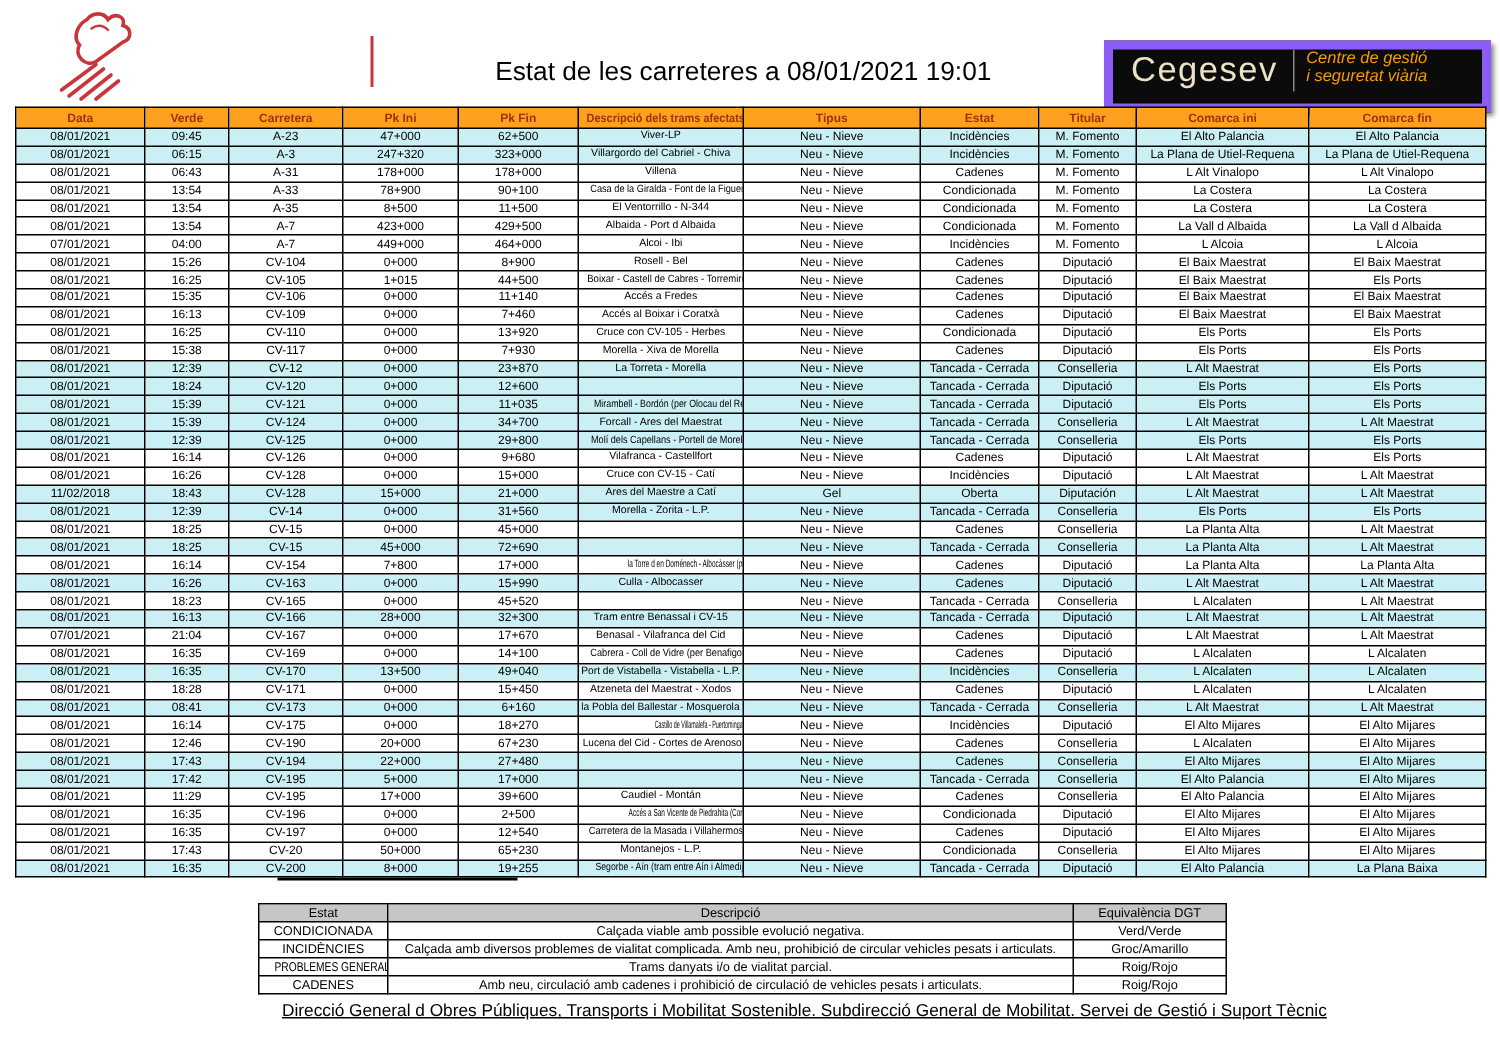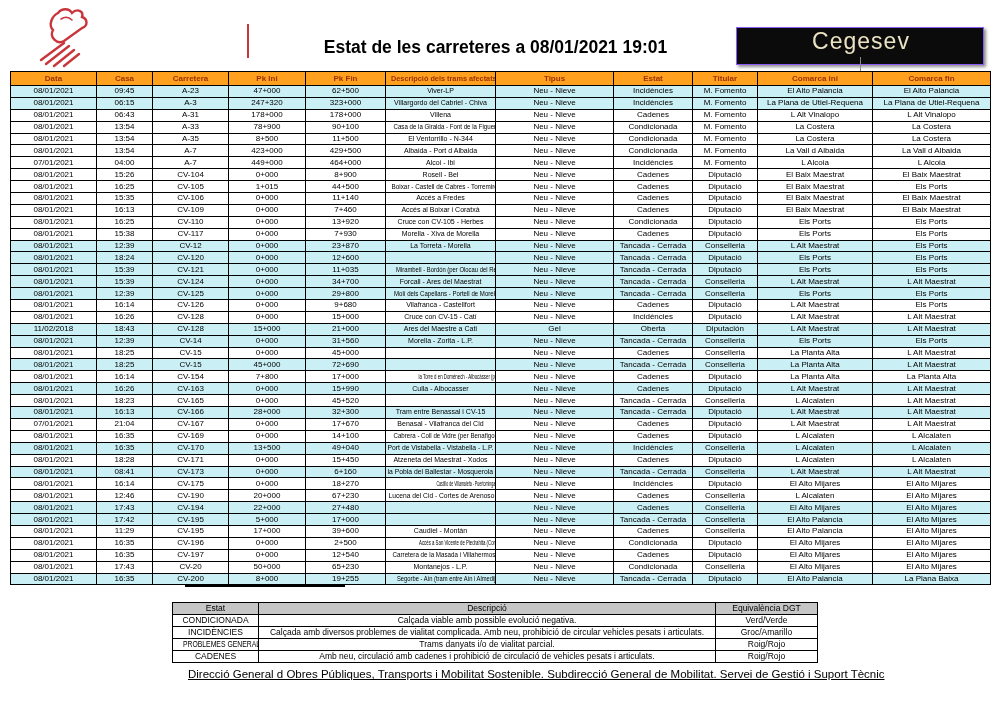--- a/index.html
+++ b/index.html
@@ -7,24 +7,24 @@
         font-family:"Liberation Sans",sans-serif;color:#000;}
 
   
   .gva-emblem{position:absolute;left:36px;top:6px;width:62px;height:62px;}
   .gva-name{position:absolute;left:102px;top:20px;line-height:19px;
             font-size:17.5px;font-weight:bold;letter-spacing:.5px;color:var(--brand-red,#C8363C);}
   .gva-bar{position:absolute;left:247px;top:24px;width:2px;height:34px;background:var(--brand-red,#C8363C);}
   .gva-dept{position:absolute;left:255px;top:25px;font-size:8.5px;font-weight:bold;
             line-height:10.5px;color:var(--brand-red,#C8363C);}
   .page-title{position:absolute;left:268px;top:37px;width:455px;text-align:center;
-              font-size:17.5px;font-weight:bold;white-space:nowrap;}
+              font-size:17.5px;font-weight:normal;white-space:nowrap;}
   .cegesev{position:absolute;left:736px;top:27px;width:246px;height:36px;background:var(--cegesev-bg,#0b0b0b);
-           border:1px solid #8b5cf6;box-shadow:2px 2px 3px rgba(0,0,0,.45);
-           display:flex;align-items:center;flex-direction:column;}
+           border:6px solid #8b5cf6;box-shadow:2px 2px 3px rgba(0,0,0,.45);
+           display:flex;align-items:flex-start;}
   .cegesev-name{flex:0 0 auto;padding:0 10px 2px 12px;font-size:23px;letter-spacing:1px;
                 color:var(--cegesev-name,#EBE3C3);}
   .cegesev-sep{flex:0 0 auto;width:1px;height:28px;background:#8a8a8a;}
   .cegesev-tag{flex:1 1 auto;padding-left:8px;font-size:11px;line-height:12px;font-style:italic;
                color:var(--cegesev-tagline,#F59B00);white-space:nowrap;}
 
   
   .road-table{position:absolute;left:10px;top:71px;width:980px;border-collapse:collapse;table-layout:fixed;}
   .road-table th,.road-table td{border:1px solid #000;padding:0;margin:0;text-align:center;
       vertical-align:middle;overflow:hidden;white-space:nowrap;}
@@ -63,40 +63,44 @@
       <path d="M28 37 L5 54"></path>
     </g>
   </svg>
   <div class="gva-bar"></div>
 
   <div class="page-title">Estat de les carreteres a 08/01/2021 19:01</div>
 
   <div class="cegesev">
     <div class="cegesev-name">Cegesev</div>
     <div class="cegesev-sep"></div>
+    <div class="cegesev-tag">
+      <div>Centre de gestió</div>
+      <div>i seguretat viària</div>
+    </div>
   </div>
 
   <table class="road-table">
     <colgroup>
       <col style="width:86px">
         <col style="width:56px">
         <col style="width:76px">
       <col style="width:77px">
         <col style="width:80px">
         <col style="width:110px">
       <col style="width:118px">
         <col style="width:79px">
         <col style="width:65px">
       <col style="width:115px">
         <col style="width:118px">
     </colgroup>
     <thead>
       <tr>
           <th><span class="fit">Data</span></th>
-          <th><span class="fit">Casa</span></th>
+          <th><span class="fit">Verde</span></th>
           <th><span class="fit">Carretera</span></th>
           <th><span class="fit">Pk Ini</span></th>
           <th><span class="fit">Pk Fin</span></th>
           <th><span class="fit" style="transform: scaleX(0.914);">Descripció dels trams afectats</span></th>
           <th><span class="fit">Tipus</span></th>
           <th><span class="fit">Estat</span></th>
           <th><span class="fit">Titular</span></th>
           <th><span class="fit">Comarca ini</span></th>
           <th><span class="fit">Comarca fin</span></th>
         </tr>

